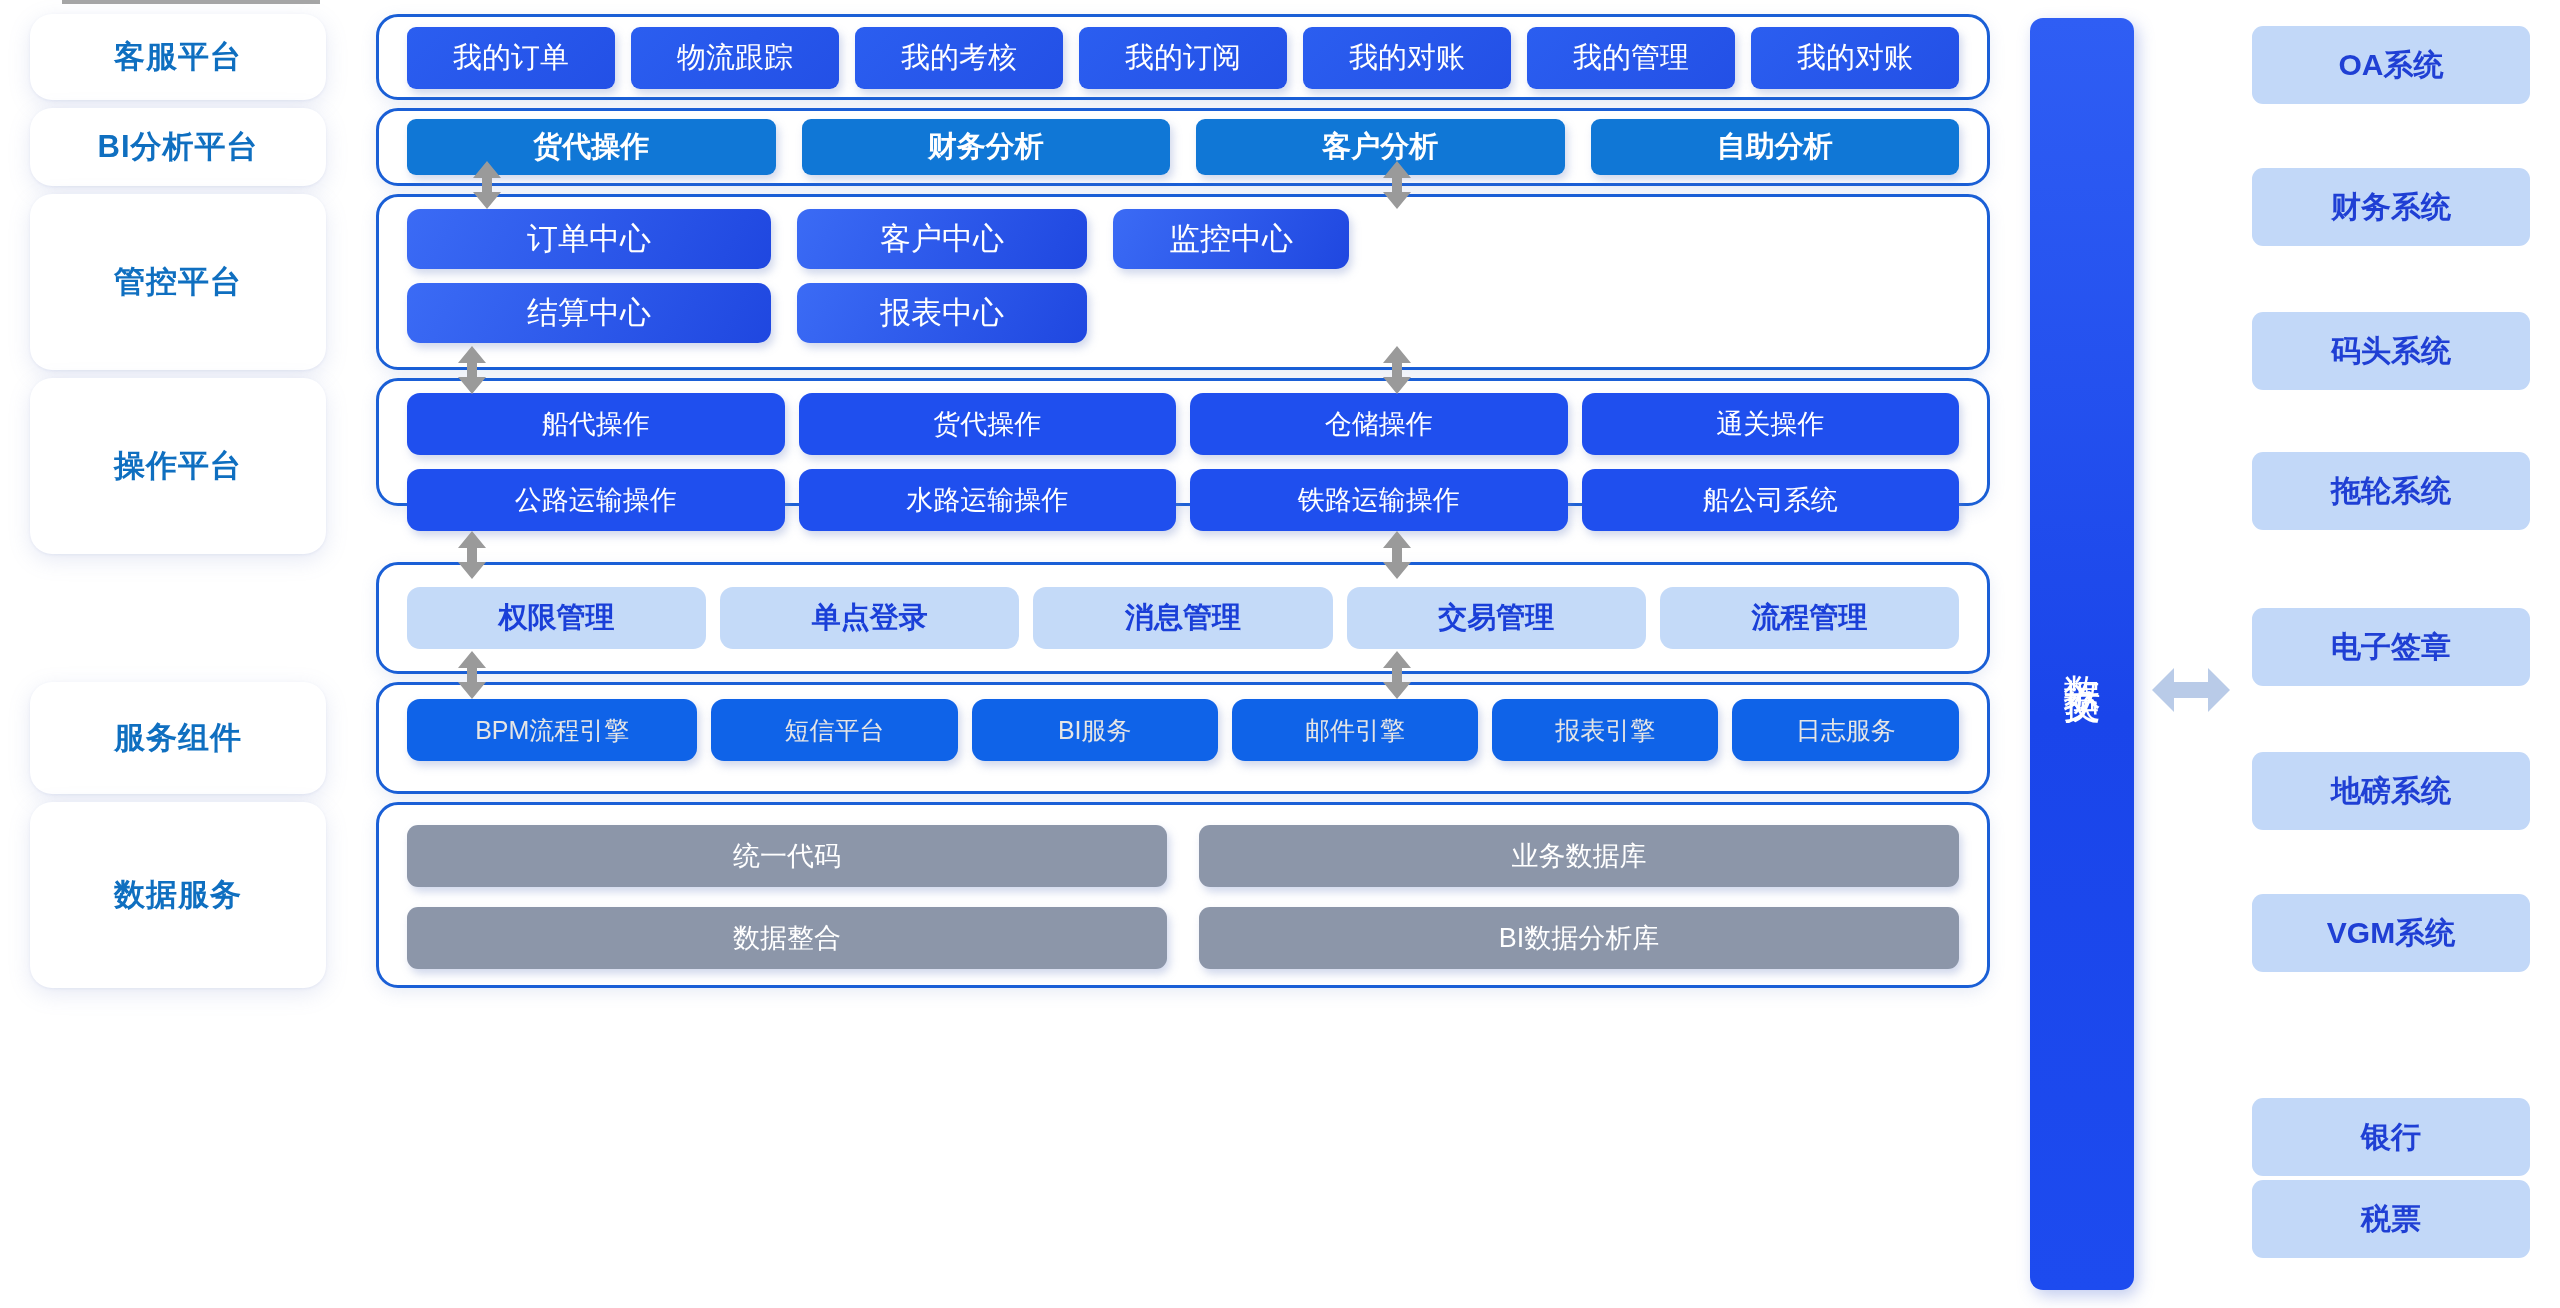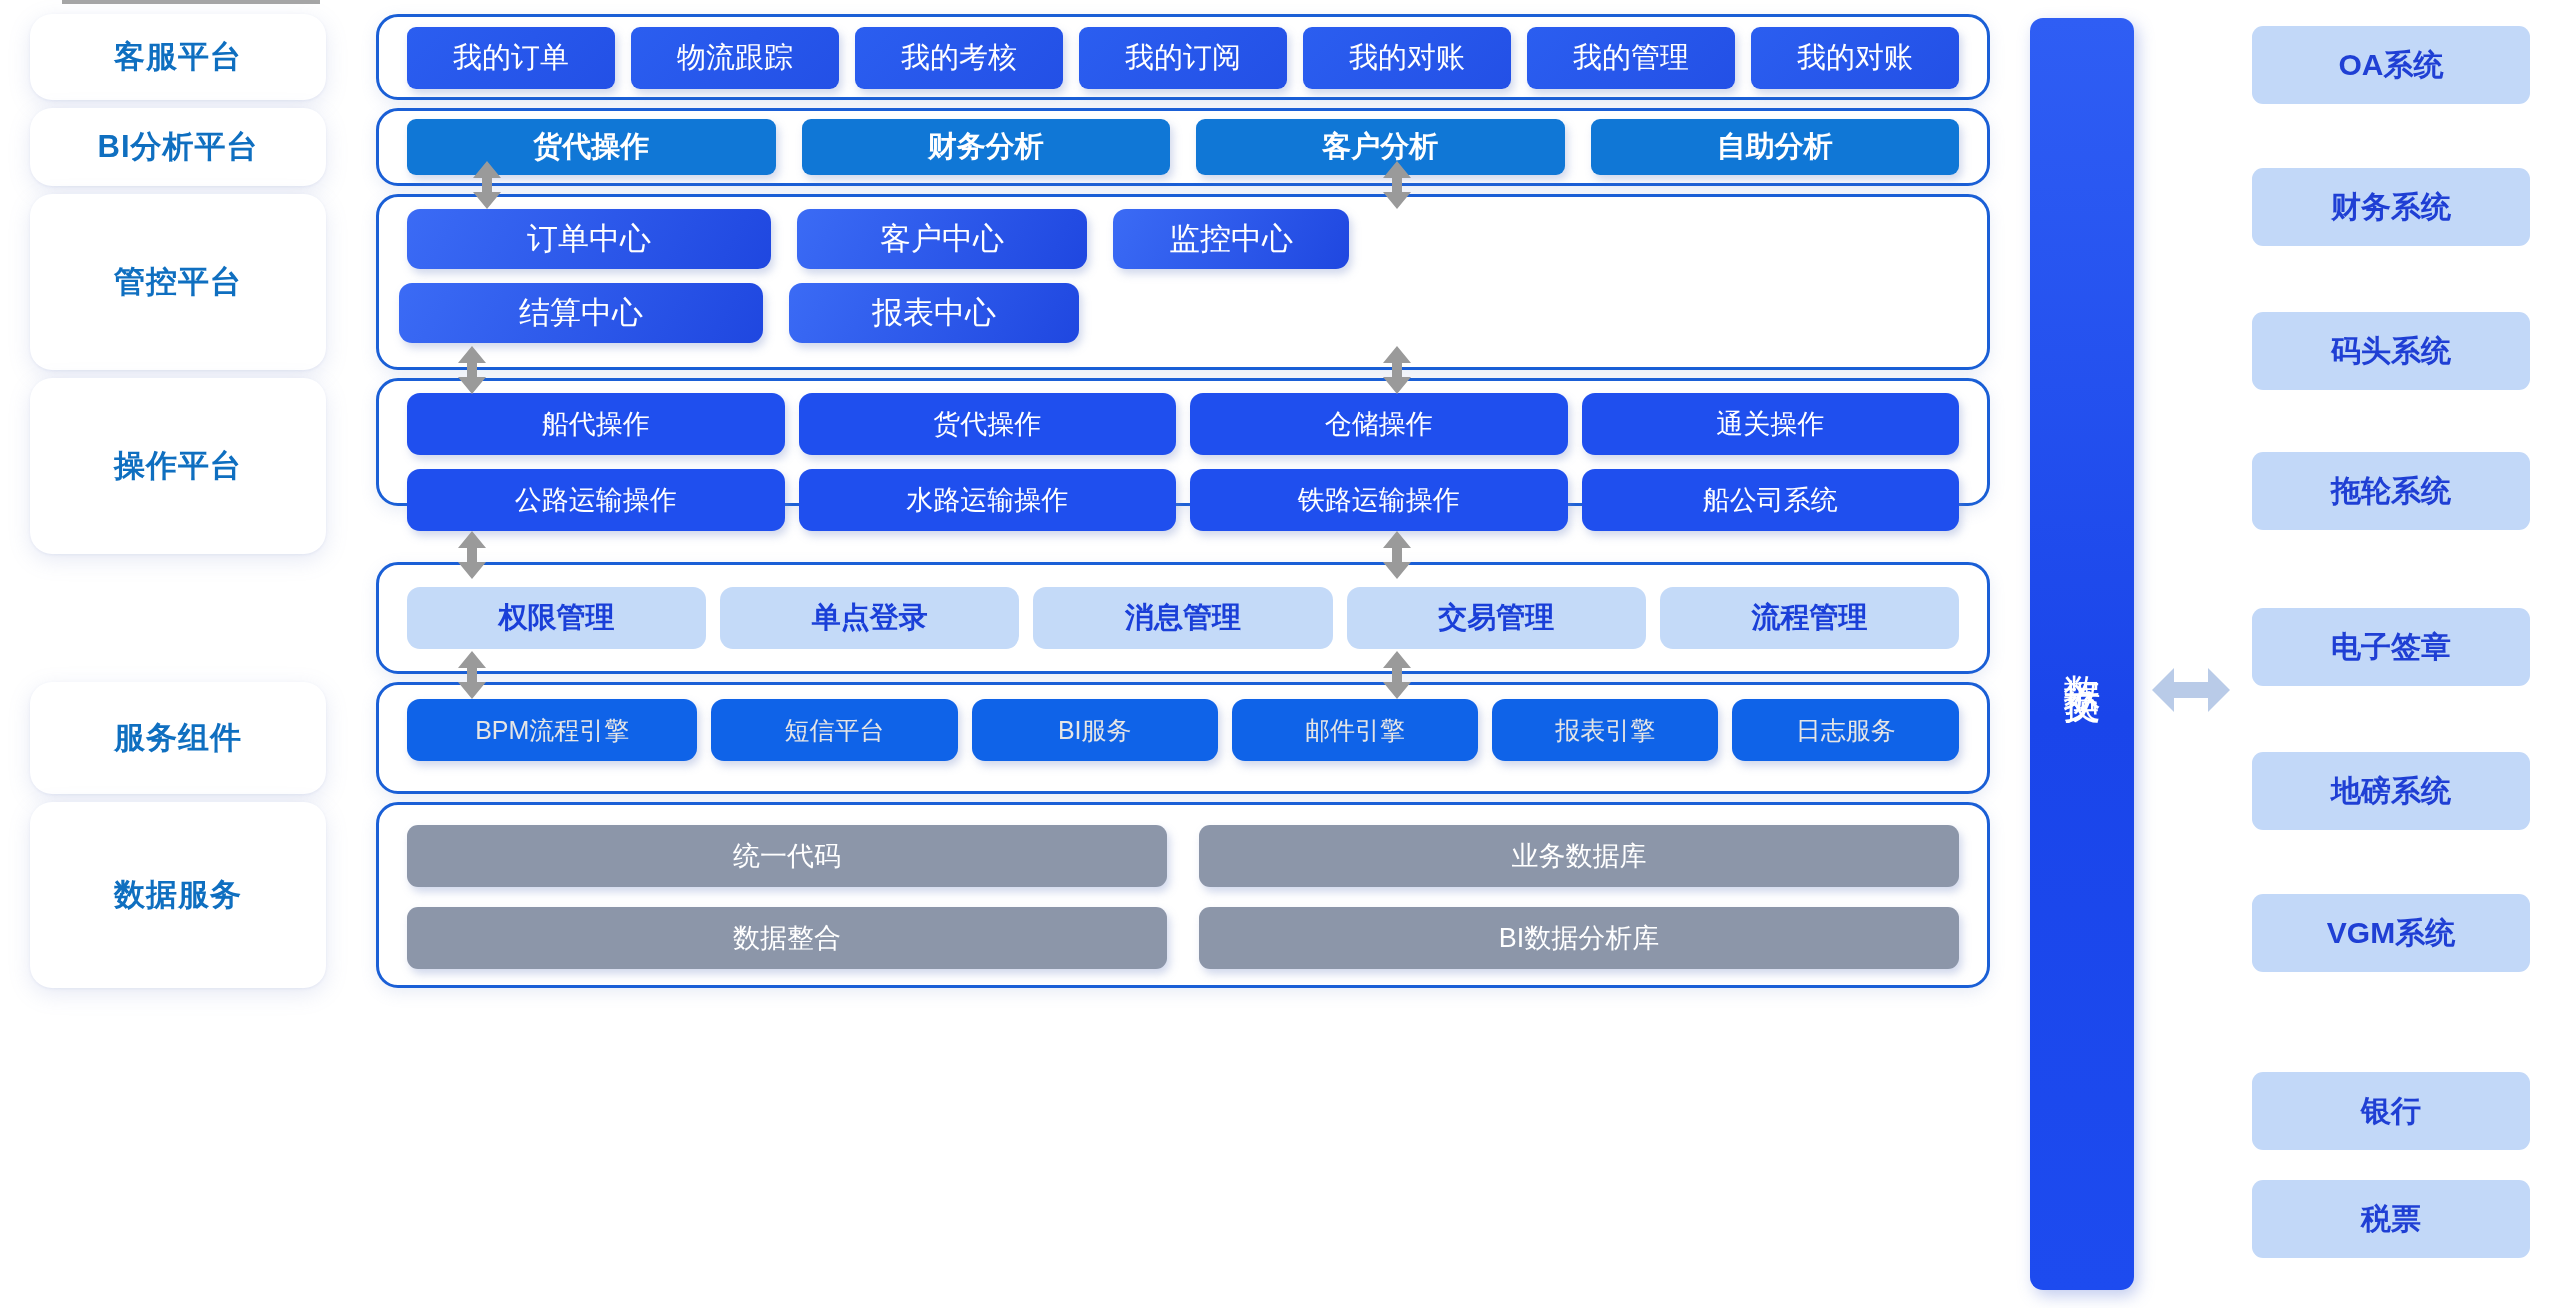--- a/index.html
+++ b/index.html
@@ -193,21 +193,21 @@
         <div class="cell ctrl" style="width:364px;">
             <span>订单中心</span>
           </div>
         <div class="cell ctrl" style="width:290px;">
             <span>客户中心</span>
           </div>
         <div class="cell ctrl" style="width:236px;">
             <span>监控中心</span>
           </div>
       </div>
-      <div class="row" style="top:86px;height:60px;padding:0 20px;gap:26px;">
+      <div class="row" style="top:86px;height:60px;padding:0 28px;gap:26px;">
         <div class="cell ctrl" style="width:364px;">
             <span>结算中心</span>
           </div>
         <div class="cell ctrl" style="width:290px;">
             <span>报表中心</span>
           </div>
       </div>
     </div>
 
     <div class="section" style="top:370px;height:128px;">
@@ -374,21 +374,21 @@
     </div>
     <div class="sys-card" style="top:600px;height:78px;">
       <span>电子签章</span>
     </div>
     <div class="sys-card" style="top:744px;height:78px;">
       <span>地磅系统</span>
     </div>
     <div class="sys-card" style="top:886px;height:78px;">
       <span>VGM系统</span>
     </div>
-    <div class="sys-card" style="top:1064px;height:78px;">
+    <div class="sys-card" style="top:1090px;height:78px;">
       <span>银行</span>
     </div>
     <div class="sys-card" style="top:1172px;height:78px;">
       <span>税票</span>
     </div>
   </div>
 
 </div>
 
 </body></html>

